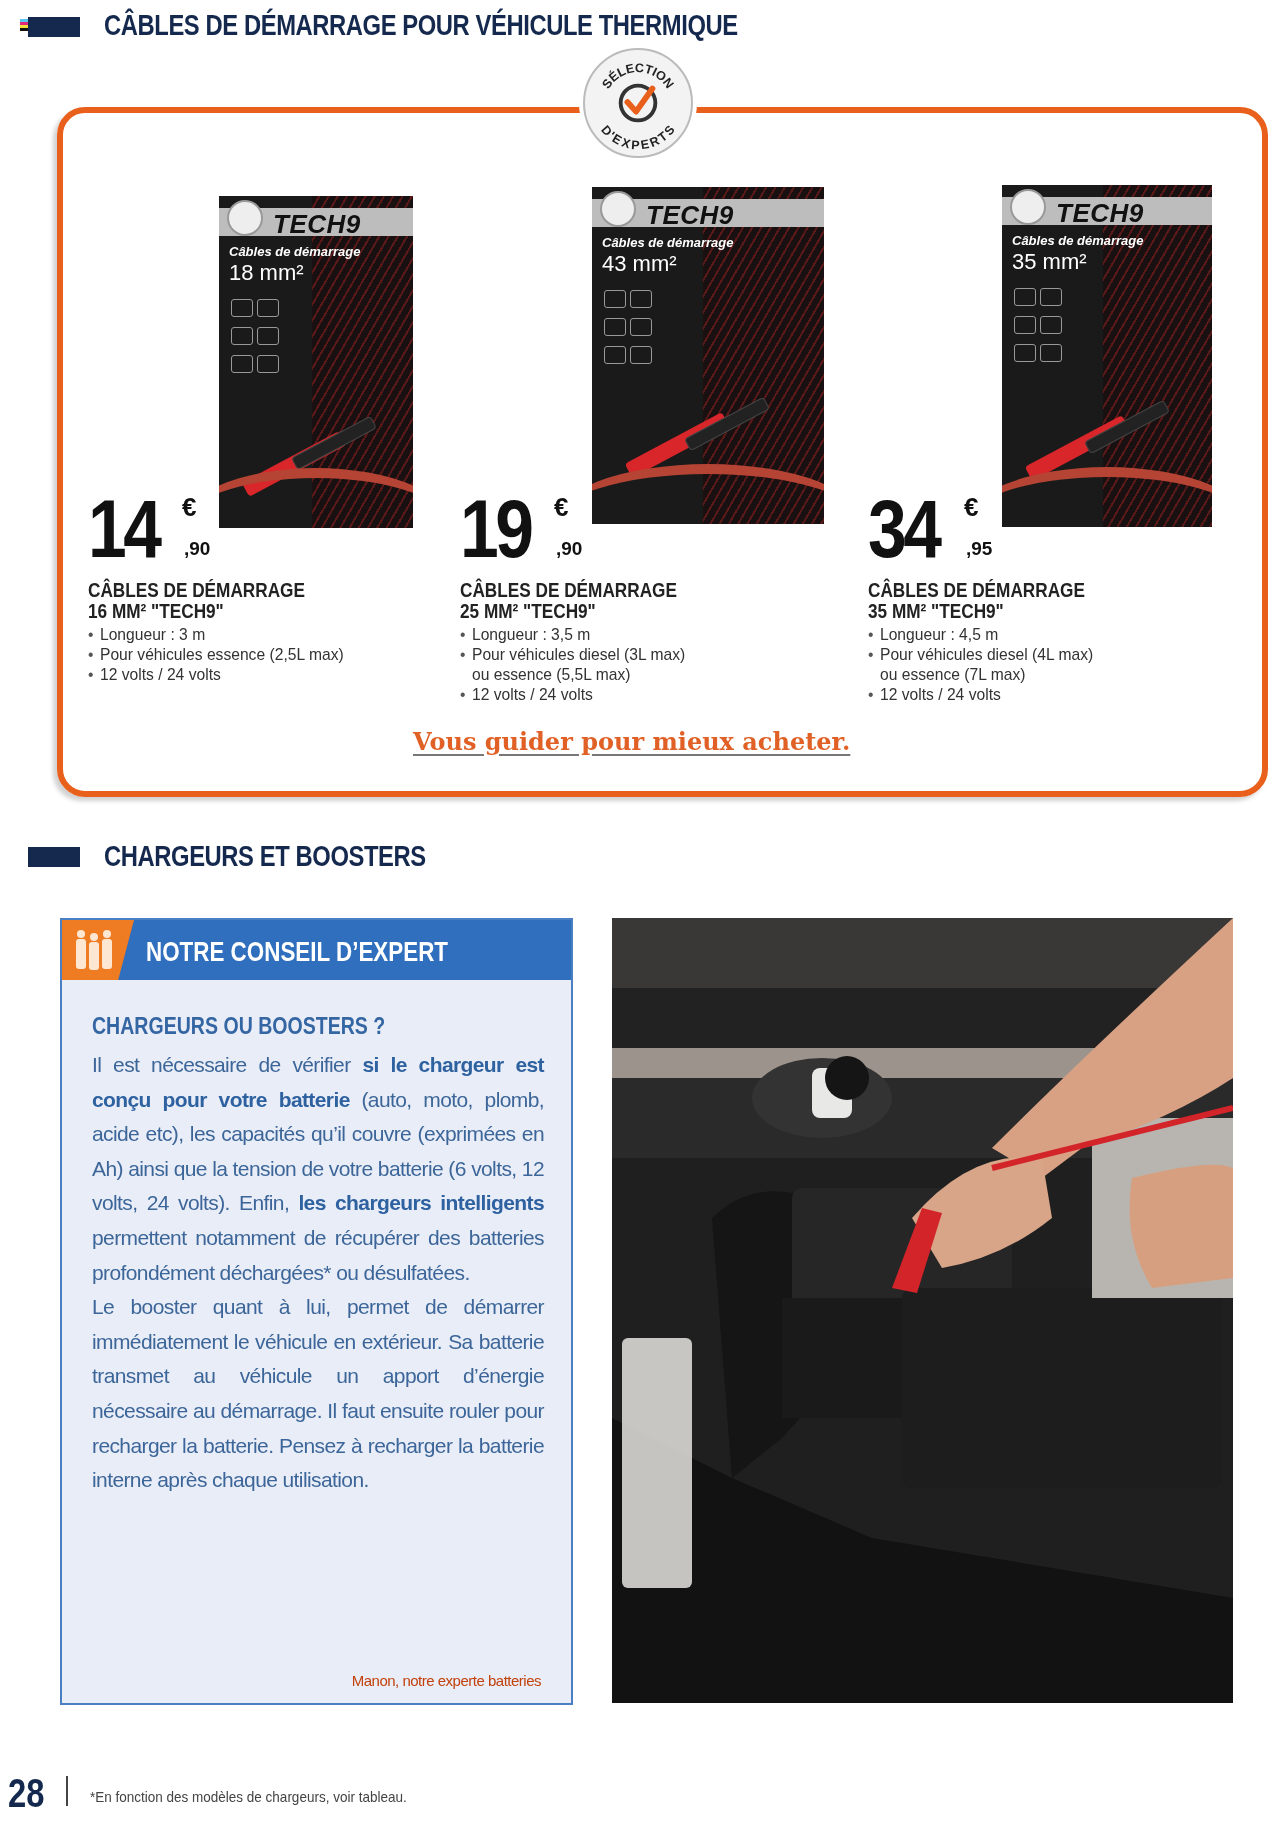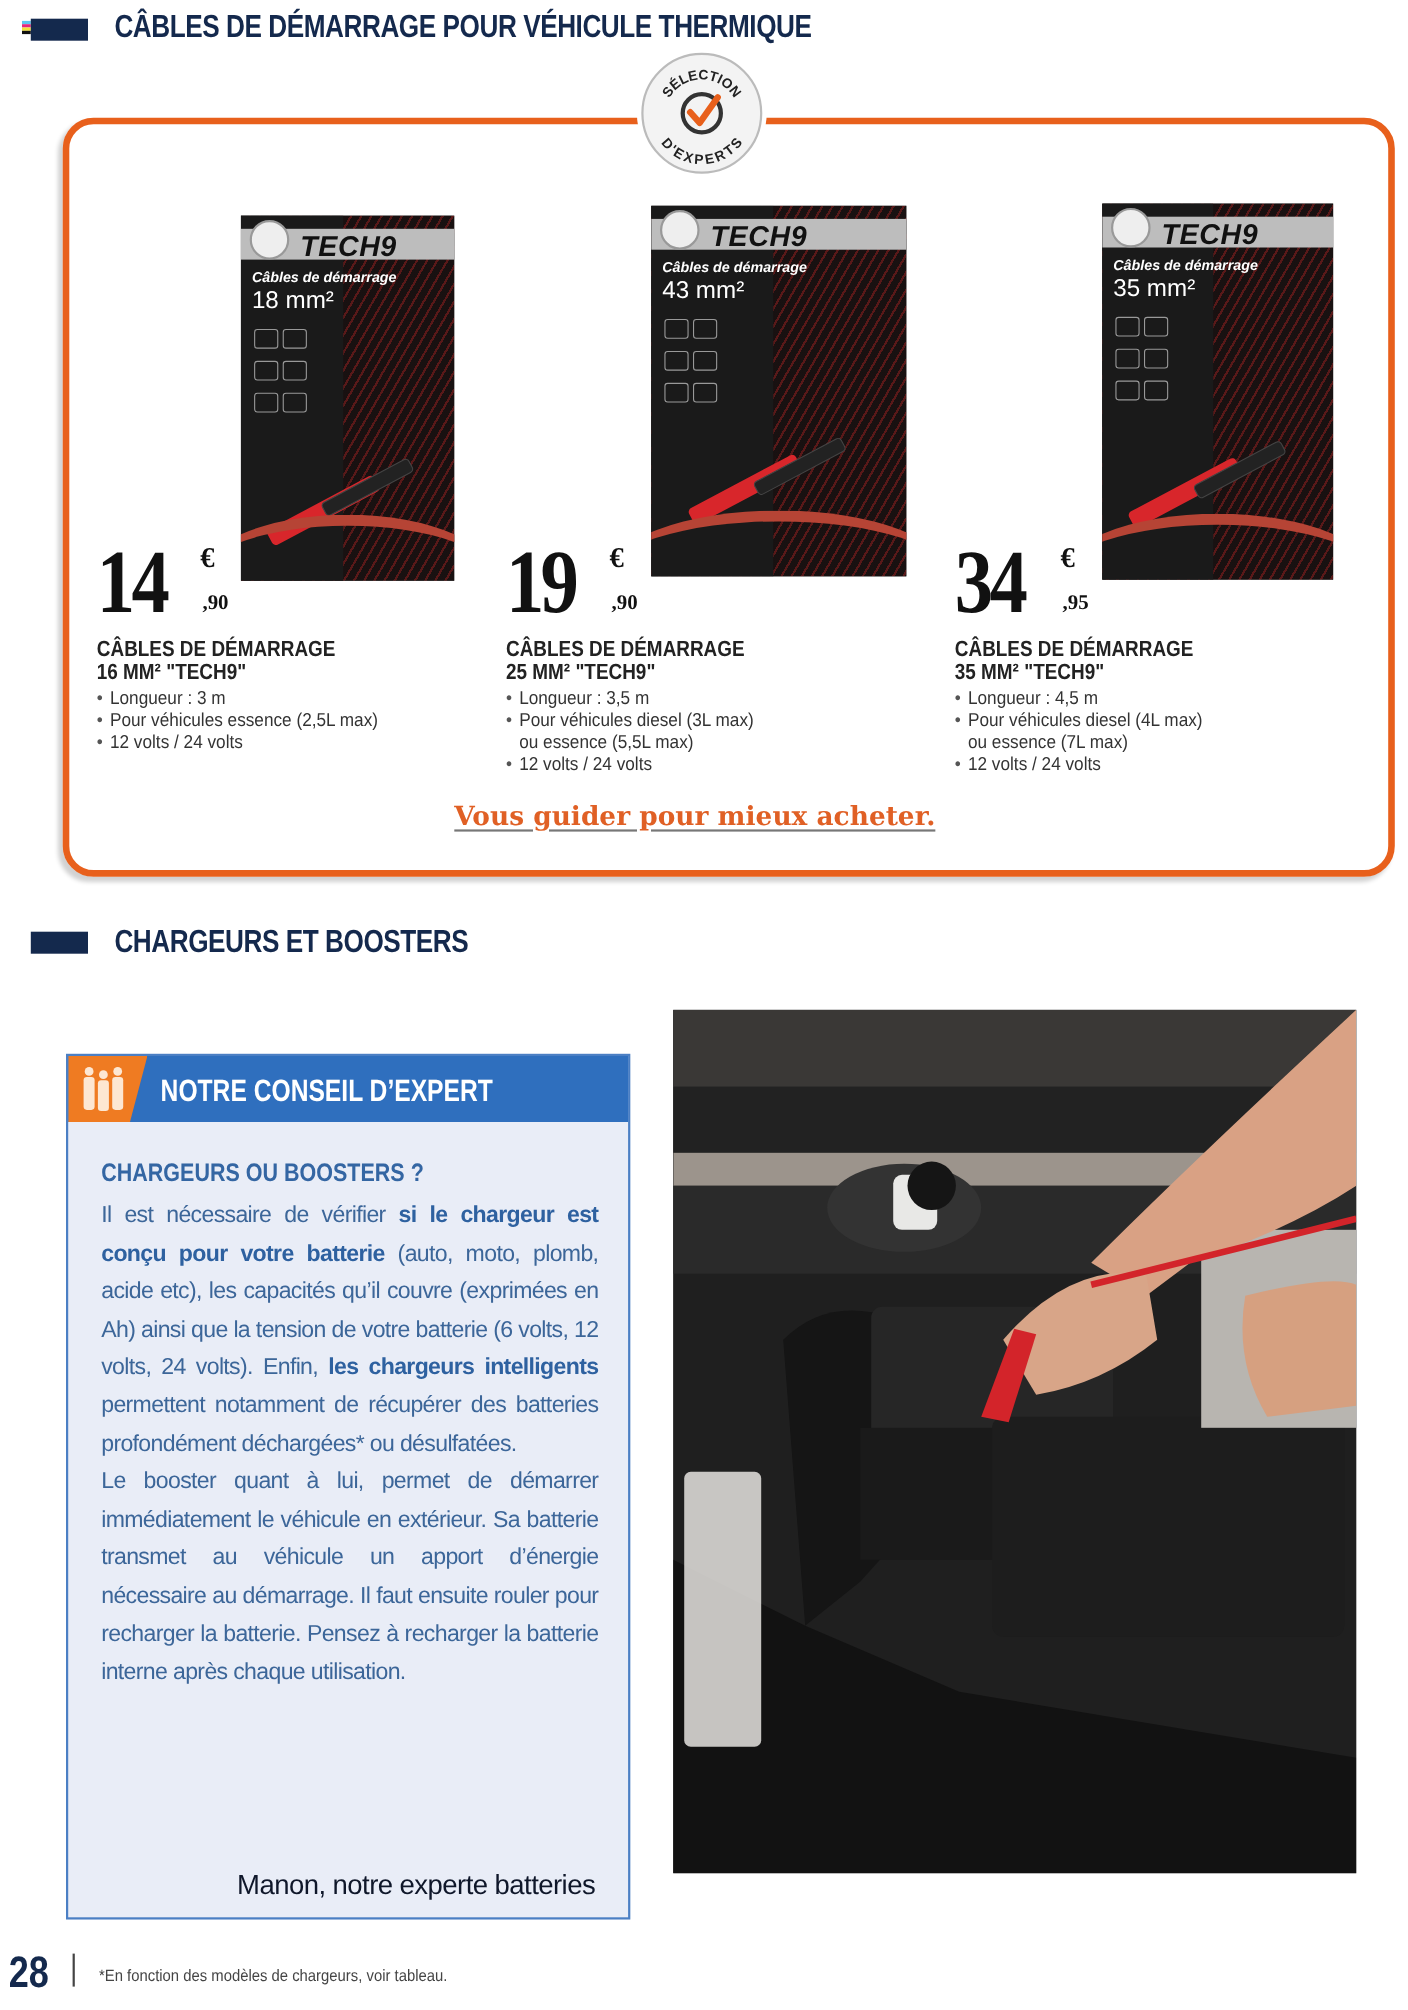--- a/index.html
+++ b/index.html
@@ -21,42 +21,42 @@
   .pack .mini-badge { position: absolute; left: 8px; top: 4px; width: 36px; height: 36px; border-radius: 50%; background: #eee; border: 2px solid #999; }
   .pack .brand { position: absolute; left: 54px; top: 13px; font-weight: bold; font-style: italic; font-size: 26px; color: #111; letter-spacing: 0.5px; }
   .pack .title { position: absolute; left: 10px; top: 48px; color: #fff; font-size: 13px; font-style: italic; font-weight: bold; }
   .pack .size { position: absolute; left: 10px; top: 64px; color: #fff; font-size: 22px; }
   .pack .icons { position: absolute; left: 10px; top: 100px; width: 60px; }
   .pack .icons span { display: inline-block; width: 22px; height: 18px; border: 1px solid #999; margin: 3px 2px; border-radius: 3px; }
   .pack .clamp { position: absolute; width: 110px; height: 16px; background: #d8262b; transform: rotate(-28deg); border-radius: 4px; }
   .pack .clamp2 { position: absolute; width: 90px; height: 14px; background: #222; transform: rotate(-28deg); border-radius: 4px; border: 1px solid #444; }
   .pack .cable-arc { position: absolute; left: -40px; right: -40px; bottom: -60px; height: 120px; border-radius: 50%; border-top: 10px solid #b64435; }
 
-  .price { position: absolute; font-family: Liberation Serif, serif; font-weight: bold; color: #111; }
+  .price { position: absolute; font-family: Liberation Sans, sans-serif; font-weight: bold; color: #111; }
   .price .int { font-size: 82px; letter-spacing: -4px; transform: scaleX(0.85); display: inline-block; transform-origin: left; line-height: 1; }
   .price .cur { position: absolute; font-size: 26px; top: 4px; }
   .price .cents { position: absolute; font-size: 19px; top: 50px; }
 
   .prod-name { position: absolute; font-weight: bold; font-size: 20px; line-height: 21px; color: #222; transform: scaleX(0.86); transform-origin: left top; white-space: nowrap; }
   .prod-feat { position: absolute; font-size: 17px; line-height: 20px; color: #333; transform: scaleX(0.92); transform-origin: left top; white-space: nowrap; }
   .prod-feat li { list-style: none; position: relative; padding-left: 13px; }
   .prod-feat li::before { content: "•"; position: absolute; left: 0; color: #555; }
   .prod-feat li.cont::before { content: ""; }
 
   .guide-link { position: absolute; left: 413px; top: 727px; font-family: "DejaVu Serif", serif; font-size: 24px; font-weight: bold; color: #e06025; text-decoration: underline; text-decoration-color: #777; text-underline-offset: 4px; white-space: nowrap; }
 
-  .expert-box { position: absolute; left: 60px; top: 958px; width: 513px; height: 787px; background: #e9edf7; border: 2px solid #4b7fc4; }
+  .expert-box { position: absolute; left: 60px; top: 918px; width: 513px; height: 787px; background: #e9edf7; border: 2px solid #4b7fc4; }
   .expert-head { position: absolute; left: 0; top: 0; right: 0; height: 60px; background: #2f6fbe; }
   .expert-icon-bg { position: absolute; left: 0; top: 0; width: 72px; height: 60px; background: #ef7b22; clip-path: polygon(0 0, 100% 0, 78% 100%, 0 100%); }
   .expert-title { position: absolute; left: 84px; top: 16px; color: #fff; font-weight: bold; font-size: 28px; transform: scaleX(0.8); transform-origin: left top; white-space: nowrap; }
   .expert-body { position: absolute; left: 30px; top: 93px; width: 452px; color: #35659a; }
   .expert-q { font-weight: bold; font-size: 23px; transform: scaleX(0.85); transform-origin: left top; white-space: nowrap; margin-bottom: 8px; color: #3466a3; }
   .expert-p { font-size: 21px; line-height: 34.6px; text-align: justify; letter-spacing: -0.6px; color: #3c6699; }
   .expert-p b { color: #2e61a0; }
-  .expert-sign { position: absolute; right: 30px; bottom: 14px; font-size: 25px; color: #0f172a; letter-spacing: -0.5px; text-align: right; }
+  .expert-sign { position: absolute; right: 30px; bottom: 14px; font-size: 15px; color: #c2410c; letter-spacing: -0.5px; text-align: right; }
 
   .photo { position: absolute; left: 612px; top: 918px; width: 621px; height: 785px; overflow: hidden; background: #2b2b2b; }
 
   .page-num { position: absolute; left: 8px; top: 1771px; font-weight: bold; font-size: 40px; color: #14294d; transform: scaleX(0.82); transform-origin: left top; }
   .page-sep { position: absolute; left: 66px; top: 1776px; width: 2px; height: 30px; background: #444; }
   .footnote { position: absolute; left: 90px; top: 1788px; font-size: 15px; color: #444; transform: scaleX(0.9); transform-origin: left top; white-space: nowrap; }
 </style>
 </head>
 <body>
 

